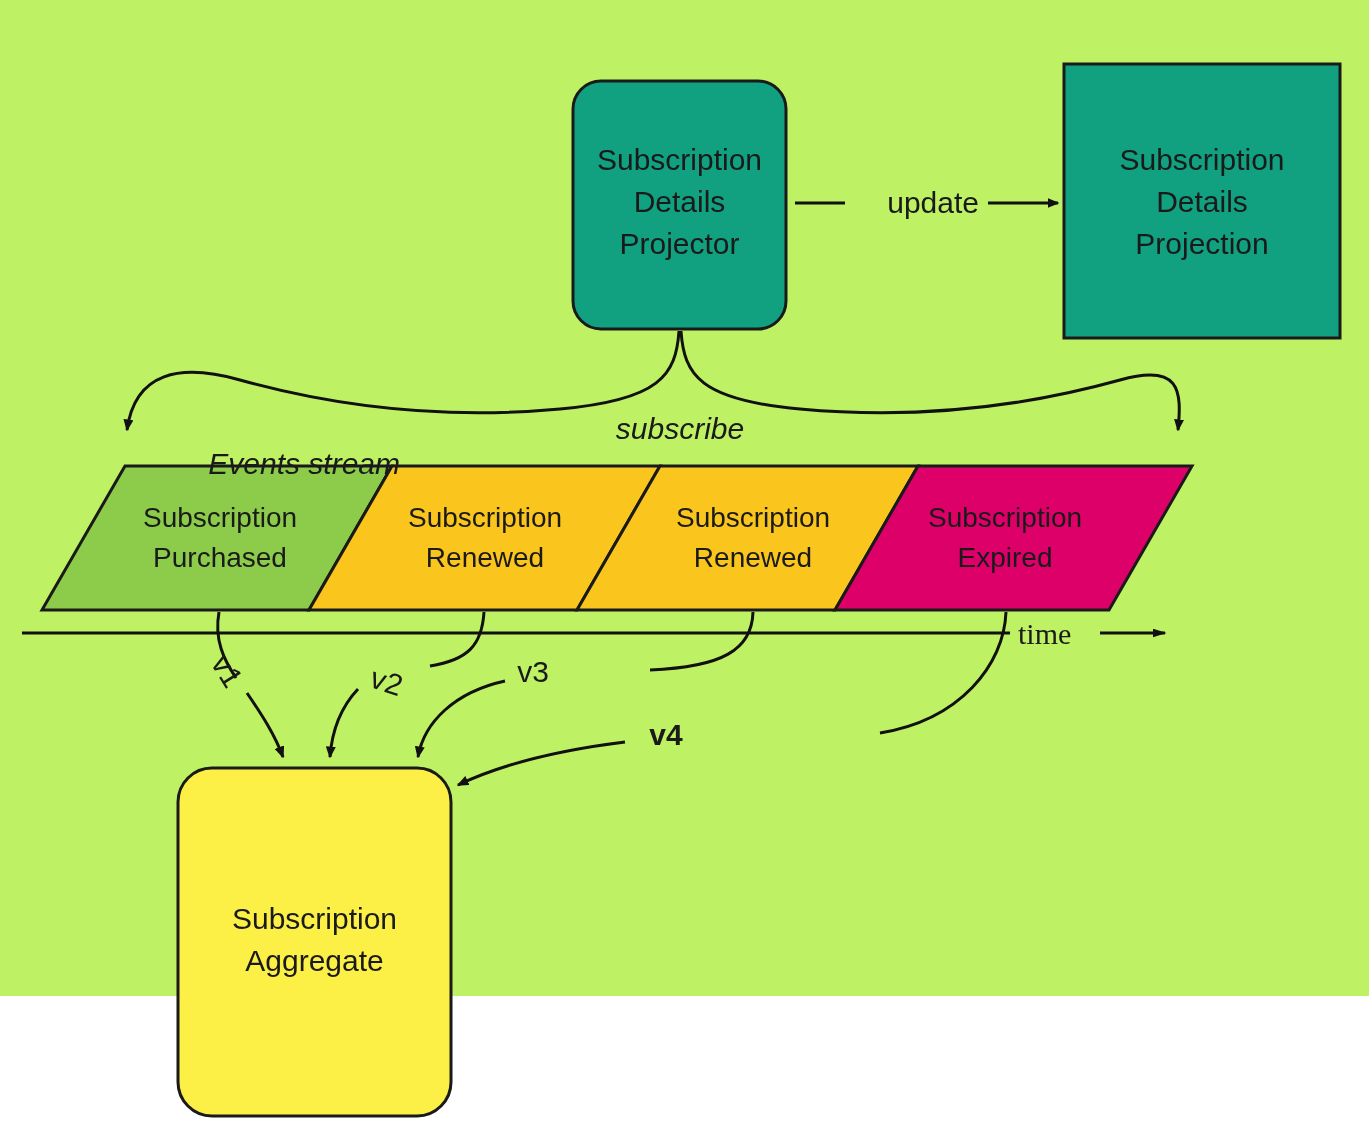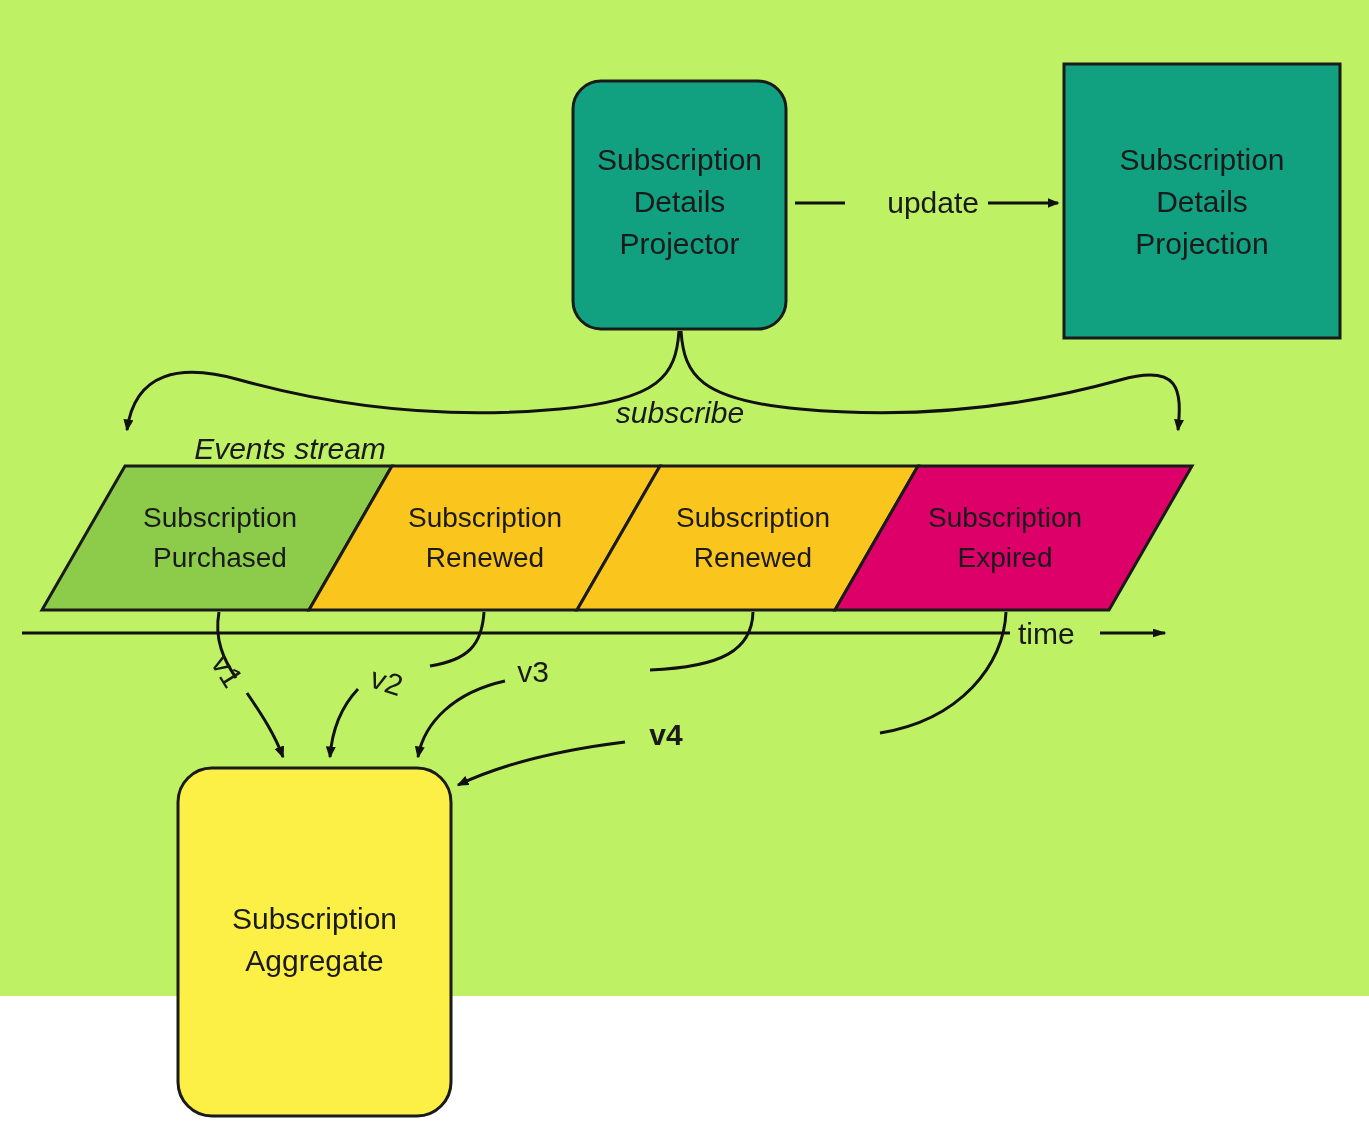--- a/index.html
+++ b/index.html
@@ -112,34 +112,34 @@
   <div class="node-label" style="left:573px; top:139px; width:213px;">Subscription
 Details
 Projector</div>
 
   <div class="node-label" style="left:1064px; top:139px; width:276px;">Subscription
 Details
 Projection</div>
 
   <div class="edge-label" style="left:855px; top:186px; width:124px;text-align:right;">update</div>
 
-  <div class="edge-label italic" style="left:600px; top:396px; width:160px;">subscribe</div>
+  <div class="edge-label italic" style="left:600px; top:412px; width:160px;">subscribe</div>
 
-  <div class="edge-label italic" style="left:180px; top:432px; width:220px; text-align:center;">Events stream</div>
+  <div class="edge-label italic" style="left:180px; top:447px; width:220px; text-align:right;">Events stream</div>
 
   <div class="seg-label" style="left:105px; top:498px; width:230px;">Subscription
 Purchased</div>
   <div class="seg-label" style="left:370px; top:498px; width:230px;">Subscription
 Renewed</div>
   <div class="seg-label" style="left:638px; top:498px; width:230px;">Subscription
 Renewed</div>
   <div class="seg-label" style="left:890px; top:498px; width:230px;">Subscription
 Expired</div>
 
-  <div class="edge-label" style="left:1018px; top:617px; width:80px; text-align:left;">time</div>
+  <div class="edge-label" style="left:1018px; top:617px; width:80px; text-align:left;font-family:Liberation Serif, serif;">time</div>
 
   <div class="edge-label" style="left:228px; top:641px; width:50px; transform:rotate(58deg); transform-origin:left top;">v1</div>
   <div class="edge-label" style="left:368px; top:658px; width:50px; transform:rotate(18deg); transform-origin:left top;">v2</div>
   <div class="edge-label" style="left:508px; top:655px; width:50px;">v3</div>
   <div class="edge-label" style="left:641px; top:718px; width:50px;font-weight:bold;">v4</div>
 
   <div class="node-label" style="left:178px; top:898px; width:273px;">Subscription
 Aggregate</div>
 
 </div>

